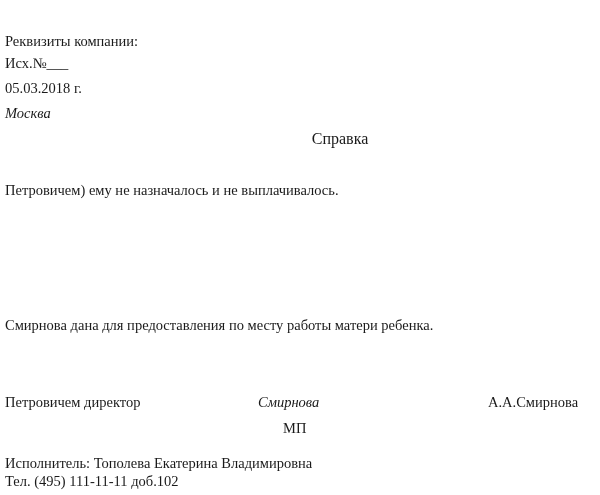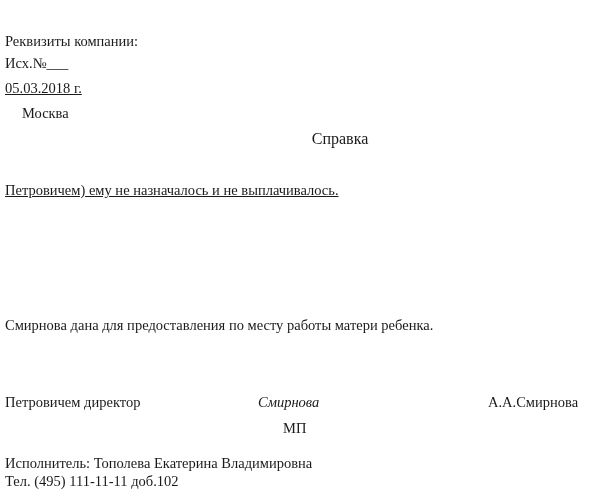--- a/index.html
+++ b/index.html
@@ -16,22 +16,22 @@
       font-size: 14.5px;
       color: #1a1a1a;
     }
     .abs {
       position: absolute;
       white-space: nowrap;
       line-height: 18px;
     }
     .req { left: 5px; top: 3px; margin-top: 29px; }
     .ref { left: 5px; top: 54px; }
-    .date { left: 5px; top: 79px; text-decoration: underline; }
-    .city { left: 22px; top: 104px; }
+    .date { left: 5px; top: 79px; }
+    .city { left: 5px; top: 104px; font-style: italic; }
     .title {
       left: 0; width: 600px; top: 130px;
       text-align: center;
       font-size: 16px;
       padding-left: 40px;
     }
     .body-para {
       position: absolute;
       left: 5px;
       width: 585px;
@@ -41,21 +41,20 @@
       text-align-last: left;
     }
     .body-para .line {
       display: block;
       text-align: justify;
       text-align-last: justify;
       white-space: nowrap;
     }
     .body-para .line.last {
       text-align-last: left;
-      text-decoration: underline;
     }
     .purpose { left: 5px; top: 316px; }
     .sig-position { left: 5px; top: 393px; }
     .sig-signature { left: 258px; top: 393px; font-style: italic; }
     .sig-name { left: 488px; top: 393px; }
     .stamp { left: 283px; top: 419px; }
     .executor { left: 5px; top: 454px; }
     .phone { left: 5px; top: 472px; }
   </style>
 </head>

